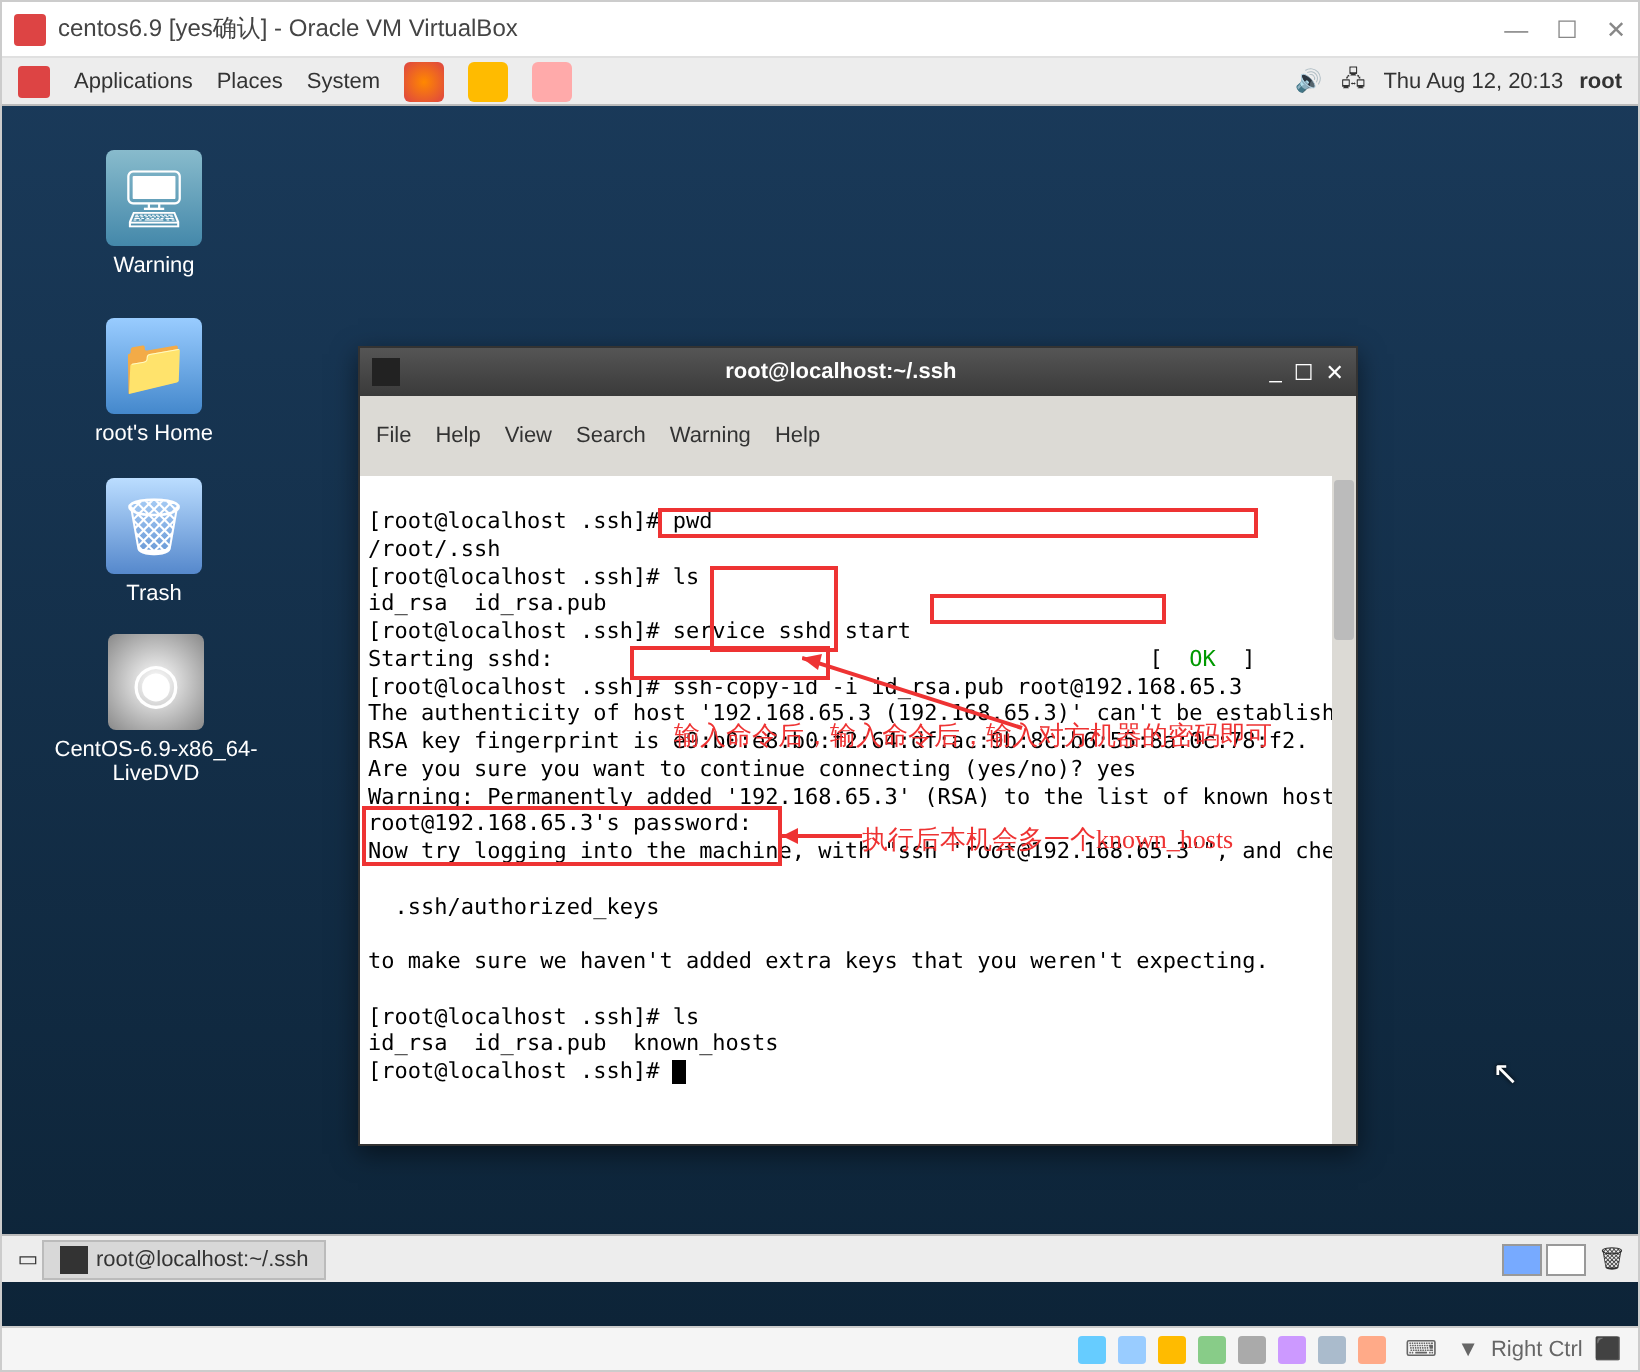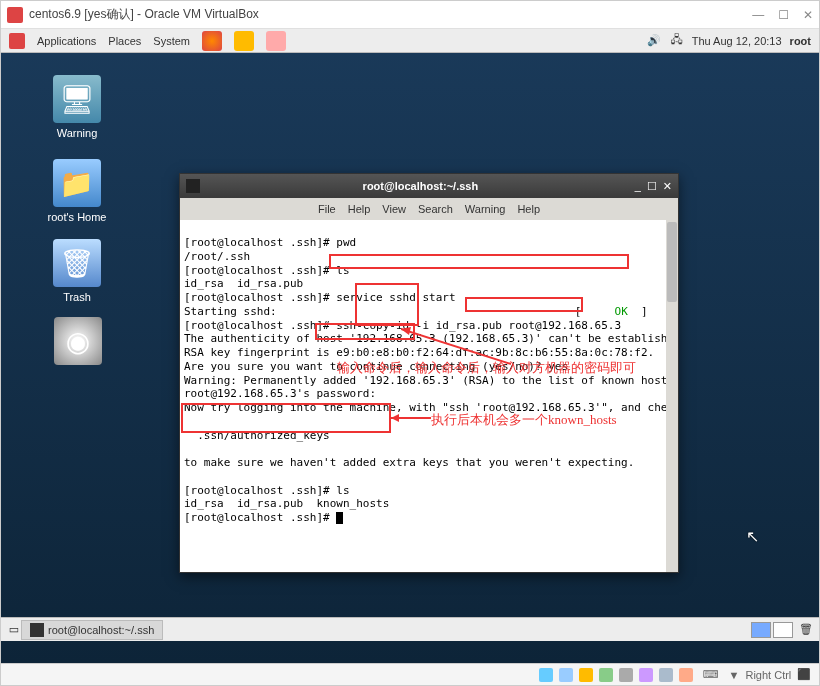--- a/index.html
+++ b/index.html
@@ -35,25 +35,25 @@
 .di-home { background: linear-gradient(#9cf,#48c); }
 .di-trash { background: linear-gradient(#bdf,#58c); }
 .di-cd { background: radial-gradient(#fff,#888); border-radius: 50%; }
 
 
 .term-window { position: absolute; left: 178px; top: 144px; width: 500px; height: 400px; background: #3c3b37; border: 1px solid #333; box-shadow: 0 4px 12px rgba(0,0,0,0.5); display: flex; flex-direction: column; }
 .term-titlebar { height: 24px; background: linear-gradient(#555,#3a3a3a); color: #fff; display: flex; align-items: center; font-size: 11px; padding: 0 6px; }
 .term-titlebar .tw-icon { width: 14px; height: 14px; background: #222; margin-right: 6px; }
 .term-titlebar .tw-title { flex: 1; text-align: center; font-weight: bold; }
 .term-titlebar .tw-btns { display: flex; gap: 6px; font-size: 11px; }
-.term-menubar { height: 22px; background: #dcdad5; display: flex; align-items: center; gap: 12px; padding: 11px 8px; font-size: 11px; color: #333; justify-content: center; }
+.term-menubar { height: 40px; background: #dcdad5; display: flex; align-items: center; gap: 12px; padding: 11px 8px; font-size: 11px; color: #333; }
 .term-body { flex: 1; background: #fff; color: #000; font-family: "DejaVu Sans Mono", monospace; font-size: 11px; line-height: 1.25; padding: 16px 4px; overflow: hidden; white-space: pre; position: relative; }
 .term-body .scrollbar { position: absolute; right: 0; top: 0; bottom: 0; width: 12px; background: #dcdad5; }
 .term-body .scrollbar .thumb { position: absolute; left: 1px; right: 1px; top: 2px; height: 80px; background: #bbb; border-radius: 2px; }
-.ok { color: #090; margin-left: 20px; }
+.ok { color: #090; }
 .cursor { display: inline-block; width: 7px; height: 12px; background: #000; vertical-align: text-bottom; }
 
 
 .redbox { position: absolute; border: 2px solid #e33; background: transparent; }
 .redtext { position: absolute; color: #e33; font-size: 13px; font-family: SimSun, serif; }
 
 
 .gnome-panel-bottom { position: absolute; bottom: 22px; left: 0; right: 0; height: 24px; background: #ededed; display: flex; align-items: center; font-size: 11px; color: #333; border-top: 1px solid #bbb; padding: 0 6px; }
 .taskbtn { background: #d8d8d8; border: 1px solid #bbb; padding: 2px 8px; display: flex; align-items: center; gap: 4px; }
 .taskbtn .ti { width: 14px; height: 14px; background: #333; }
@@ -111,20 +111,21 @@
     <div class="desktop-icon" style="left:36px;top:130px">
       <div class="di-img di-home">📁</div>
       <div>root's Home</div>
     </div>
     <div class="desktop-icon" style="left:36px;top:210px">
       <div class="di-img di-trash">🗑</div>
       <div>Trash</div>
     </div>
     <div class="desktop-icon" style="left:18px;top:288px;width:118px">
       <div class="di-img di-cd">◉</div>
+      <div>CentOS-6.9-x86_64-LiveDVD</div>
     </div>
 
     <div class="term-window">
       <div class="term-titlebar">
         <span class="tw-icon"></span>
         <span class="tw-title">root@localhost:~/.ssh</span>
         <div class="tw-btns">
           <span>_</span>
           <span>☐</span>
           <span>✕</span>

